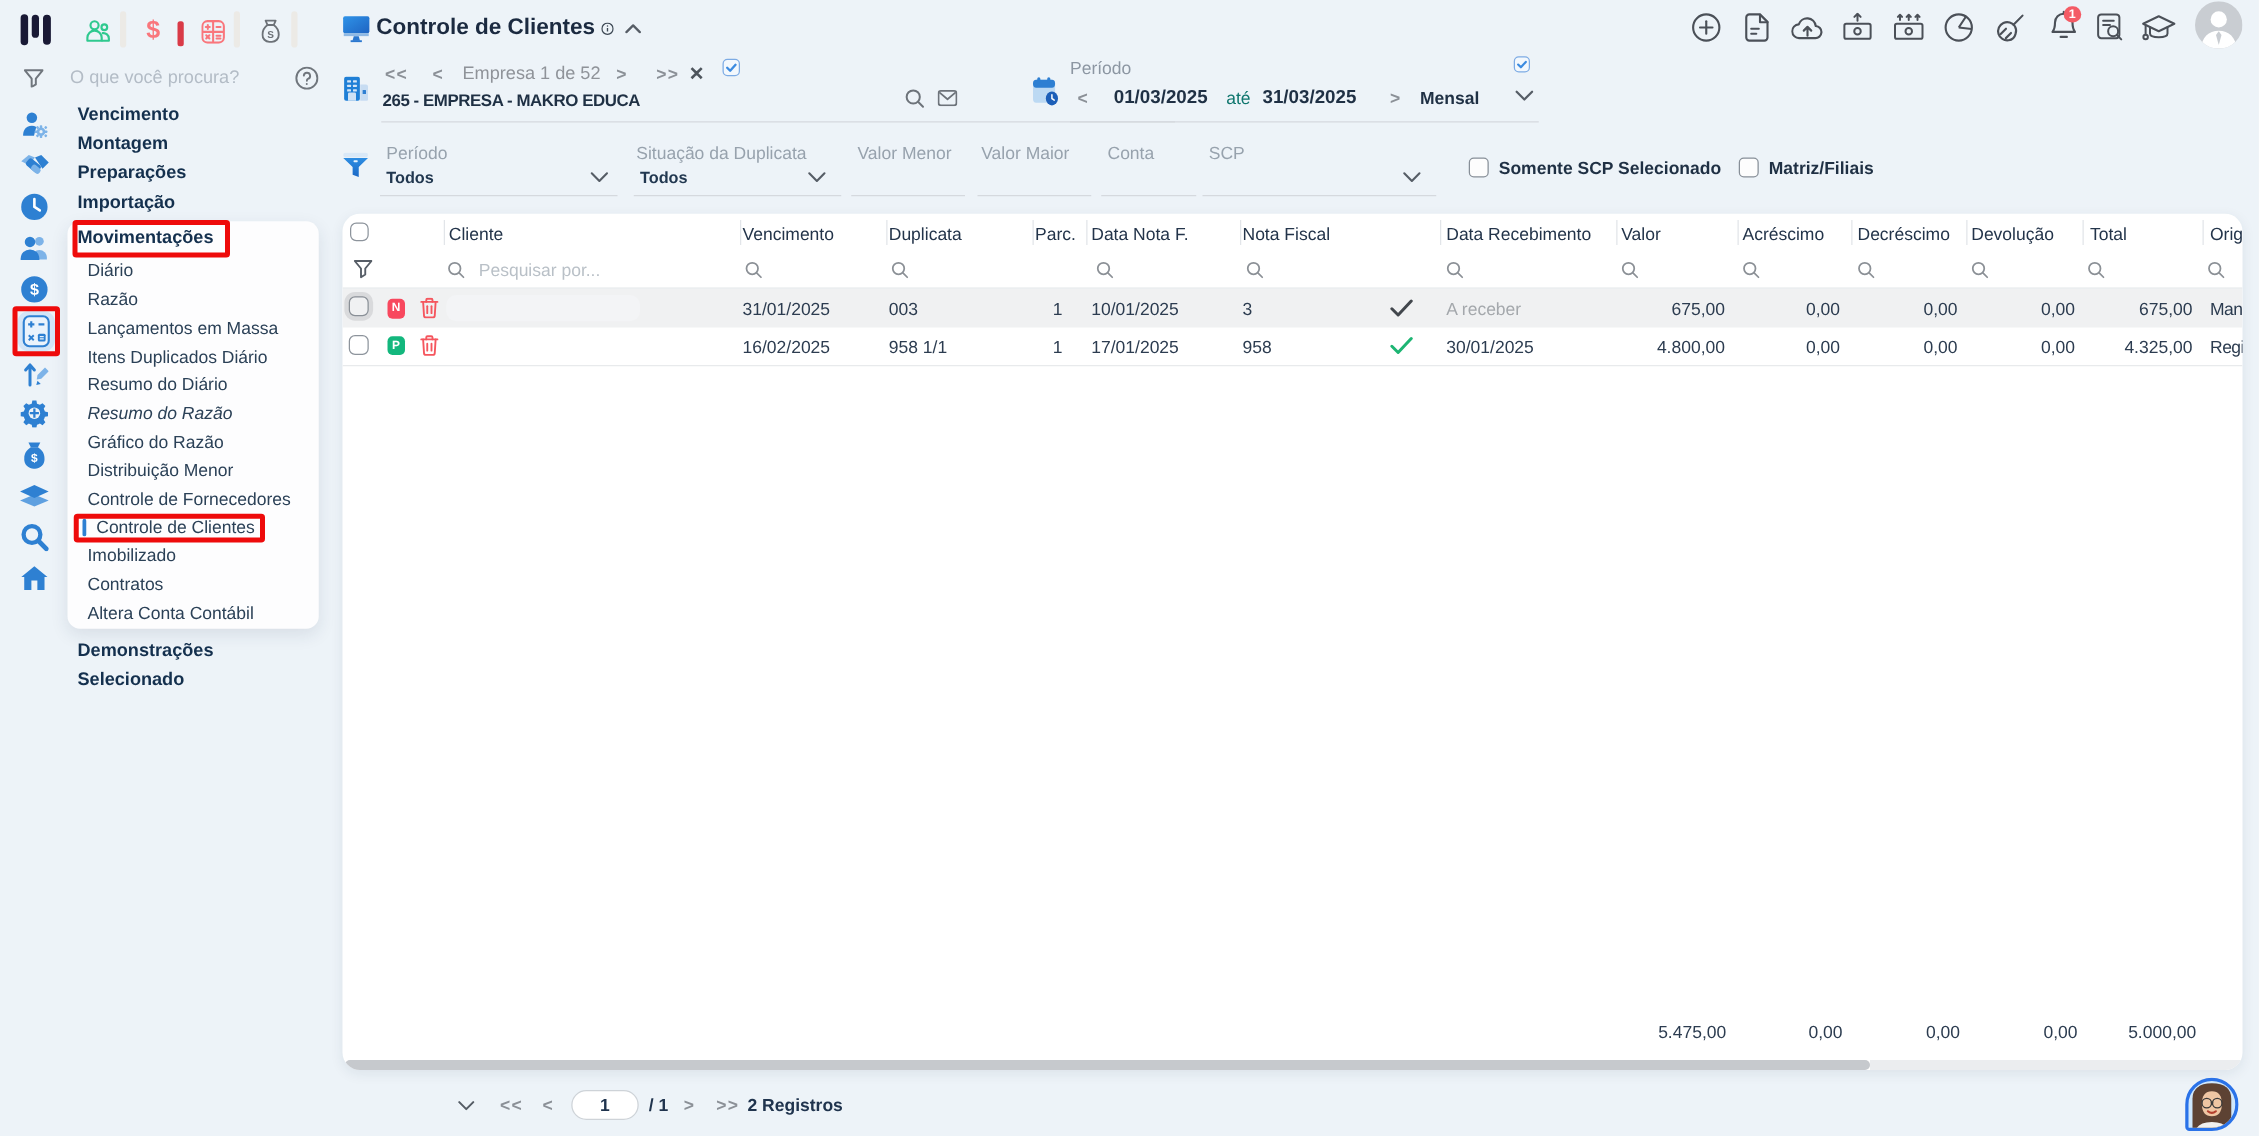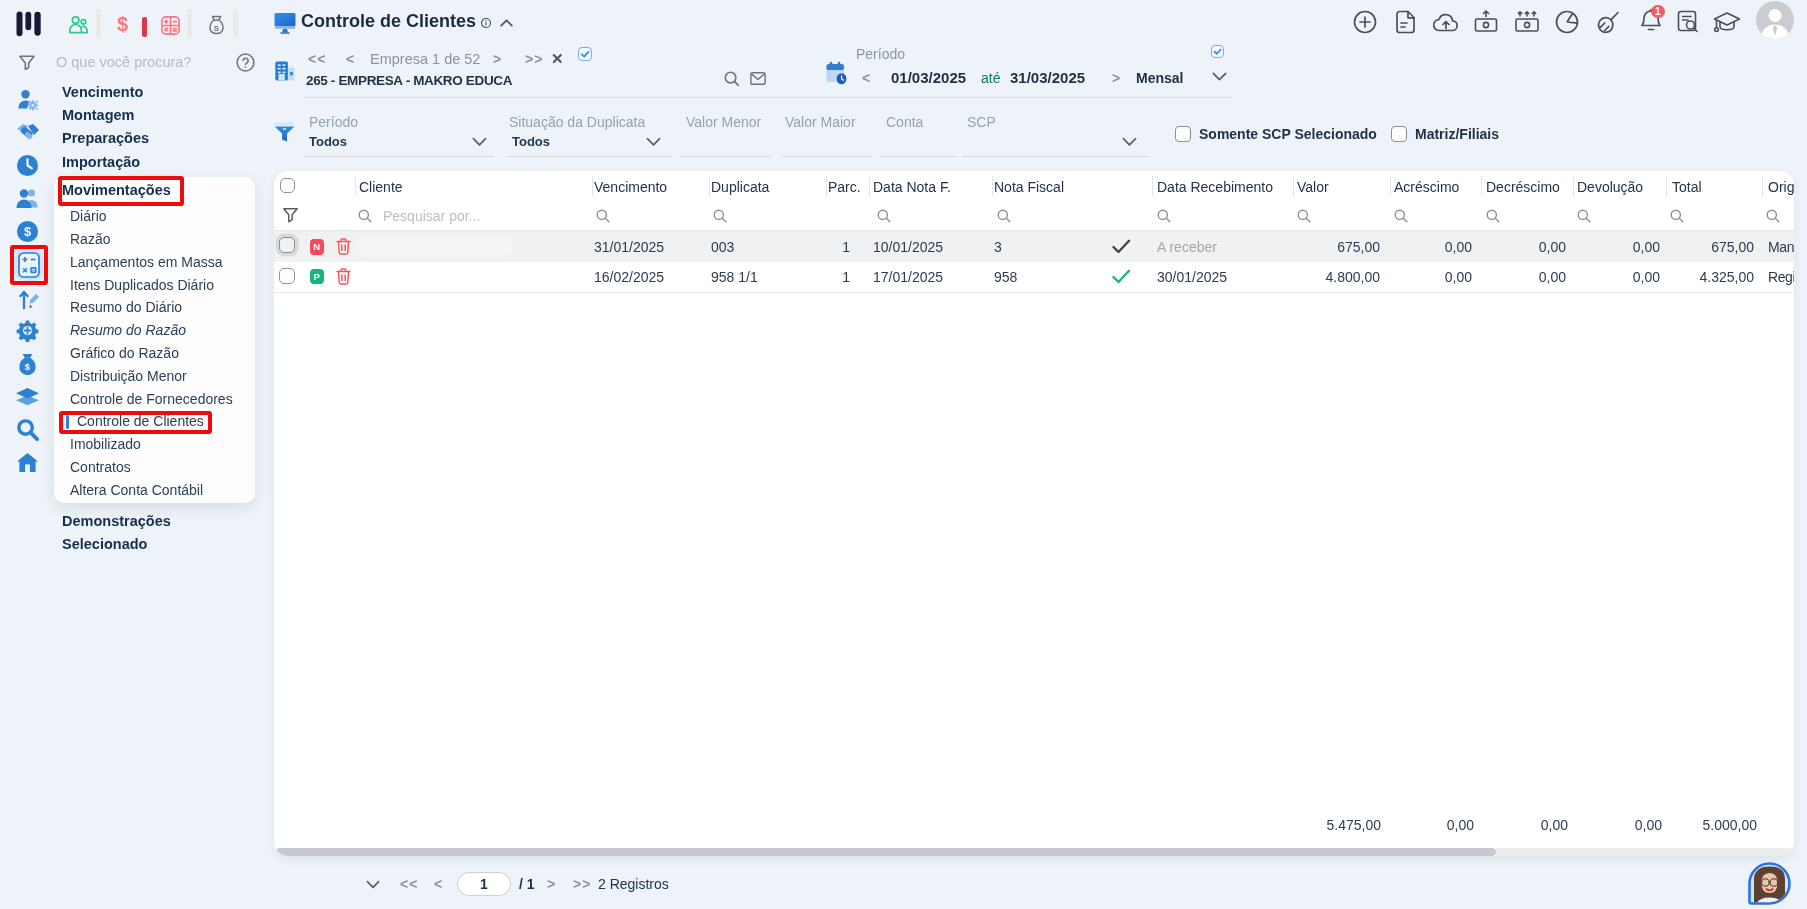--- a/index.html
+++ b/index.html
@@ -640,21 +640,21 @@
       <svg width="14" height="9" viewBox="0 0 15 9" fill="none" stroke="#565d66" stroke-width="1.8" stroke-linecap="round" stroke-linejoin="round">
         <path d="M1.5 1.5 L7.5 7.5 L13.5 1.5"></path>
       </svg>
     </div>
   <div class="abs nav" style="left:400px;top:876px;letter-spacing:1px;">&lt;&lt;</div>
   <div class="abs nav" style="left:434px;top:876px;">&lt;</div>
   <div class="abs" style="left:457px;top:872px;width:52px;height:22px;background:#fff;border:1.5px solid #ced3d8;border-radius:13px;text-align:center;font-size:14px;font-weight:700;color:#20344e;line-height:22px;">1</div>
   <div class="abs" style="left:519px;top:876px;font-size:14px;font-weight:700;color:#20344e;">/ 1</div>
   <div class="abs nav" style="left:547px;top:876px;">&gt;</div>
   <div class="abs nav" style="left:573px;top:876px;letter-spacing:1px;">&gt;&gt;</div>
-  <div class="abs" style="left:598px;top:876px;font-size:14px;font-weight:400;color:#20344e;">2 Registros</div>
+  <div class="abs" style="left:598px;top:876px;font-size:14px;font-weight:700;color:#20344e;">2 Registros</div>
 
   <div class="abs" style="left:1748px;top:862px;">
     <svg width="43" height="44" viewBox="0 0 43 44">
       <path d="M21.5 1.5 a20 20 0 0 1 0 40 h-18 a2 2 0 0 1 -2 -2 v-18 a20 20 0 0 1 20 -20 z" fill="#cfe7fc" stroke="#2a72e8" stroke-width="2.6"></path>
       <clipPath id="bubc">
           <path d="M21.5 2.8 a18.7 18.7 0 0 1 0 37.4 h-16.7 a0.8 0.8 0 0 1 -0.8 -0.8 v-17.9 a18.7 18.7 0 0 1 17.5 -18.7 z"></path>
         </clipPath>
       <g clip-path="url(#bubc)">
         <path d="M6 44 V17 q0 -12.5 15.5 -12.5 q15.5 0 15.5 12.5 v27 z" fill="#5d4233"></path>
         <path d="M13.5 21 q0 -10 8 -10 q8 0 8 10 q0 10 -8 10 q-8 0 -8 -10 z" fill="#efc6a3"></path>

